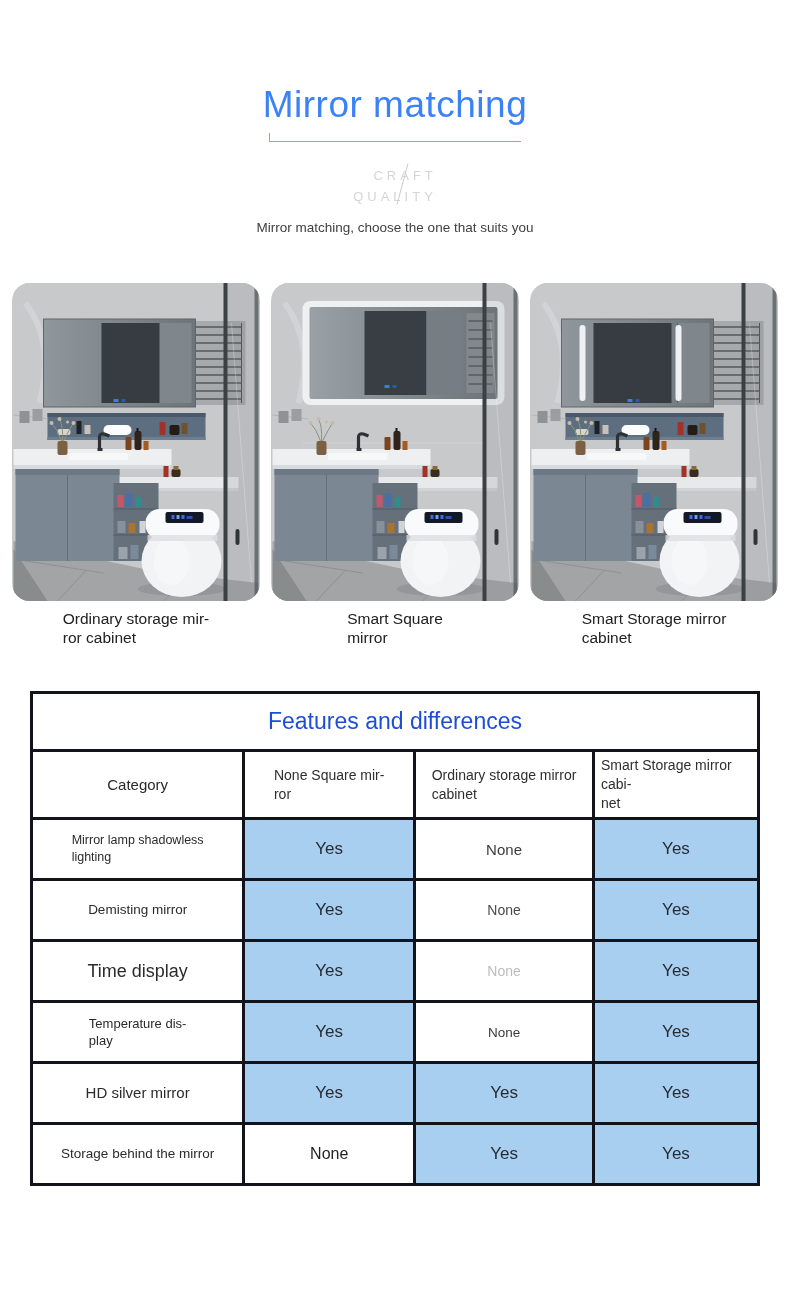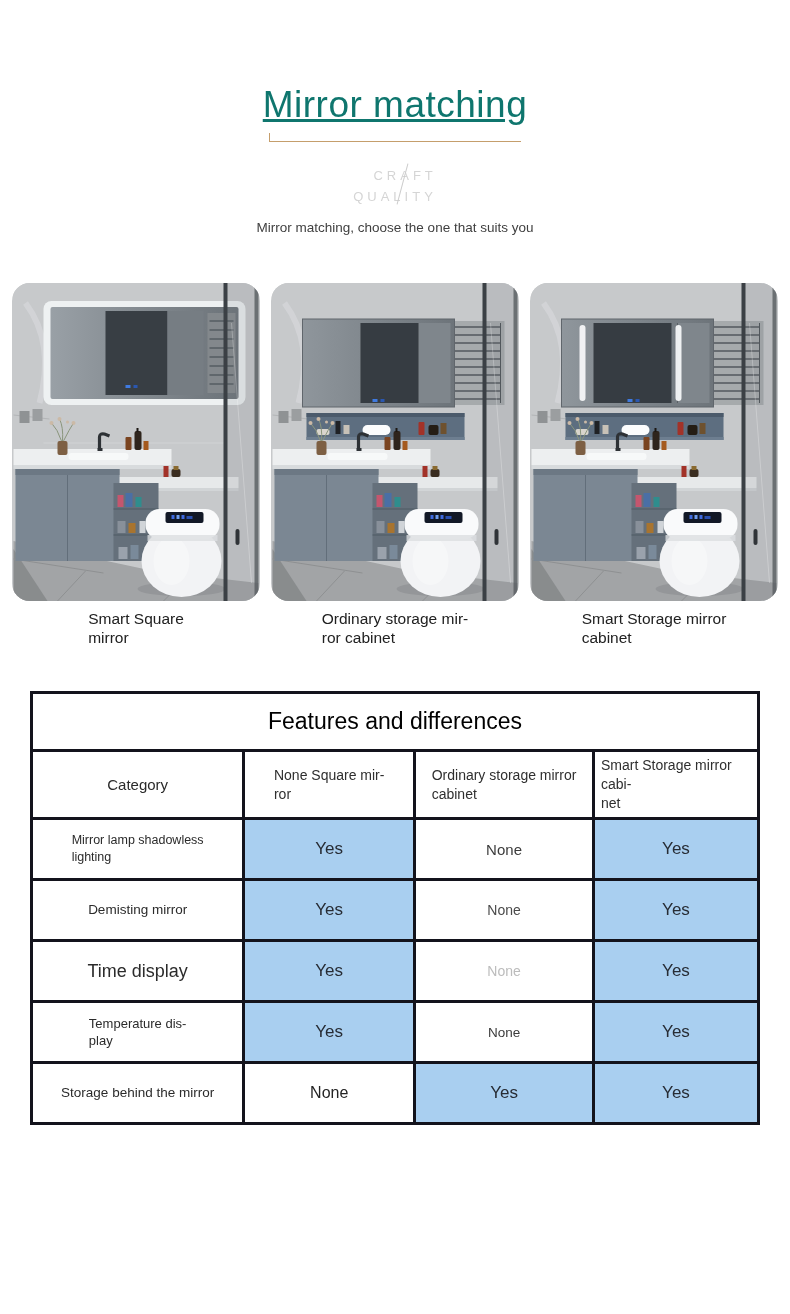--- a/index.html
+++ b/index.html
@@ -2,41 +2,41 @@
 <html><head>
 <meta charset="utf-8">
 <style>
   * { box-sizing: border-box; }
   html,body { margin:0; padding:0; background:#ffffff; }
   body { font-family:"Liberation Sans", sans-serif; color:#1d1d1d; }
   .page { width:790px; min-height:1314px; margin:0 auto; background:#fff; overflow:hidden; }
 
   
   .hero { text-align:center; padding-top:84px; }
-  .hero-title { font-size:37px; font-weight:400; margin:0; color:#0f766e; letter-spacing:.5px;text-decoration:underline; }
+  .hero-title { font-size:37px; font-weight:400; margin:0; color:#3b82f6; letter-spacing:.5px; }
   .title-underline { width:252px; height:9px; margin:7px auto 0; border-left:1px solid #c59e6c; border-bottom:1px solid #c59e6c; }
   .hero-subtitle { font-size:34px; font-weight:400; margin:17px 0 0; color:#1b1b1b; }
   .watermark { position:relative; display:inline-block; margin-top:24px; font-size:13px; letter-spacing:4px; color:#d5d5d5; line-height:1.6;text-align:right; }
   .watermark span { display:block; }
   .watermark-slash { position:absolute; left:49px; top:-3px; width:1px; height:42px; background:#cccccc; transform:rotate(15deg); }
   .tagline { margin:12px 0 0; font-size:13.5px; color:#404040; }
 
   
   .products { display:flex; gap:11px; padding:0 12px; margin-top:48px; }
   .product-card { flex:1; min-width:0; margin:0; }
   .photo { height:318px; border-radius:18px; overflow:hidden; background:#c7c9cb; }
   .photo svg { width:100%; height:100%; display:block; }
   .product-caption { margin-top:9px; text-align:center; }
   .product-caption span { display:inline-block; text-align:left; white-space:pre-line; font-size:15.5px; line-height:1.22; color:#212121; }
 
   
   .comparison { margin:44px auto 34px; width:730px; }
   table.features { width:100%; border-collapse:collapse; table-layout:fixed; }
   table.features td, table.features th { border:3px solid #13131c; text-align:center; vertical-align:middle; padding:4px 6px; font-weight:400; }
-  .t-title { height:58px; font-size:23px; color:#000000; }
+  .t-title { height:58px; font-size:23px; color:#1d4ed8; }
   .t-head { height:62px; font-size:14px; color:#2f2f2f; }
   .t-head .wrap, .cat .wrap { display:inline-block; text-align:left; white-space:pre-line; line-height:1.35; }
   .t-head-cat { font-size:15px; color:#2a2a2a; }
   tr.feature-row td, tr.feature-row th { height:61px; }
   .cat { color:#2b2b2b; }
   .c1 .wrap { font-size:12.5px; }
   .c2 .wrap { font-size:13.5px; }
   .c3 .wrap { font-size:18px; }
   .c4 .wrap { font-size:13px; }
   .c5 .wrap { font-size:15px; }
@@ -66,20 +66,141 @@
     </div>
     <p class="tagline">Mirror matching, choose the one that suits you</p>
   </header>
 
   <section class="products">
 
     <figure class="product-card">
       <div class="photo">
         <svg viewBox="0 0 245 318">
           <defs>
+            <linearGradient id="m2g" x1="0" y1="0" x2="1" y2="0">
+              <stop offset="0" stop-color="#8f969c"></stop>
+                <stop offset="1" stop-color="#6d747a"></stop>
+            </linearGradient>
+          </defs>
+          <rect width="245" height="318" fill="#c7c9cb"></rect>
+          <path d="M12 20 Q42 60 26 120" stroke="#d9dbdd" stroke-width="6" fill="none" opacity=".6"></path>
+          <path d="M60 180 Q90 200 70 240" stroke="#d2d4d6" stroke-width="5" fill="none" opacity=".5"></path>
+          <line x1="0" y1="132" x2="36" y2="136" stroke="#b3b5b7"></line>
+          <polygon points="0,318 245,318 245,300 140,288 0,258" fill="#a2a4a6"></polygon>
+          <polygon points="0,318 34,318 0,266" fill="#7f8183" opacity=".7"></polygon>
+          <path d="M0 276 L90 290 M44 318 L72 288 M150 318 L172 296" stroke="#8e9092" fill="none"></path>
+          <rect x="6" y="128" width="10" height="12" fill="#8f9294"></rect>
+          <rect x="19" y="126" width="10" height="12" fill="#9b9ea0"></rect>
+
+          <g>
+            <rect x="178" y="38" width="54" height="84" fill="#8b8f93" opacity=".55"></rect>
+            <path d="M182 44 H228 M182 52 H228 M182 60 H228 M182 68 H228 M182 76 H228 M182 84 H228 M182 92 H228 M182 100 H228 M182 108 H228 M182 116 H228" stroke="#53585d" stroke-width="1.5"></path>
+            <line x1="182" y1="40" x2="182" y2="120" stroke="#4b5055"></line>
+              <line x1="228" y1="40" x2="228" y2="120" stroke="#4b5055"></line>
+          </g>
+
+          <g>
+            <rect x="30" y="36" width="152" height="88" fill="url(#m2g)" stroke="#60666c"></rect>
+            <rect x="88" y="40" width="58" height="80" fill="#363c42"></rect>
+            <rect x="146" y="40" width="32" height="80" fill="#7f868c"></rect>
+            <line x1="88" y1="40" x2="88" y2="120" stroke="#5a6065"></line>
+            <line x1="146" y1="40" x2="146" y2="120" stroke="#5a6065"></line>
+            <rect x="100" y="116" width="5" height="3" fill="#3f7ae0"></rect>
+            <rect x="108" y="116" width="4" height="3" fill="#2a57b0"></rect>
+          </g>
+
+          <g>
+            <rect x="34" y="130" width="158" height="27" fill="#5d6e80"></rect>
+            <rect x="34" y="130" width="158" height="4" fill="#4b5a6b"></rect>
+            <rect x="34" y="154" width="158" height="3" fill="#6d7e90"></rect>
+            <rect x="90" y="142" width="28" height="10" rx="5" fill="#fbfcfd"></rect>
+            <rect x="44" y="146" width="13" height="6" rx="2" fill="#d9d5cd"></rect>
+            <rect x="63" y="138" width="5" height="13" fill="#1f2125"></rect>
+            <rect x="71" y="142" width="6" height="9" fill="#c7c1b7"></rect>
+            <rect x="146" y="139" width="6" height="13" rx="1" fill="#a23228"></rect>
+            <rect x="156" y="142" width="10" height="10" rx="2" fill="#241d15"></rect>
+            <rect x="168" y="140" width="6" height="11" fill="#6e512e"></rect>
+          </g>
+          <g>
+            <rect x="0" y="166" width="158" height="16" fill="#edeff0"></rect>
+            <rect x="0" y="182" width="158" height="4" fill="#d8dbdd"></rect>
+            <rect x="55" y="170" width="60" height="7" rx="3" fill="#f7f9fa" opacity=".9"></rect>
+            <rect x="100" y="194" width="125" height="11" fill="#e7e9ea"></rect>
+            <rect x="100" y="205" width="125" height="3" fill="#d2d5d7"></rect>
+          </g>
+          <g transform="translate(44,138)">
+            <path d="M4 20 Q0 8 -6 2 M5 20 Q6 6 2 -2 M6 20 Q12 8 16 2" stroke="#8a957c" fill="none"></path>
+            <circle cx="-6" cy="2" r="2" fill="#cbb9a6"></circle>
+              <circle cx="2" cy="-2" r="2" fill="#cbb9a6"></circle>
+            <circle cx="16" cy="2" r="2" fill="#cbb9a6"></circle>
+              <circle cx="10" cy="1" r="1.5" fill="#cbb9a6"></circle>
+            <rect x="0" y="20" width="10" height="14" rx="2" fill="#7d5f43"></rect>
+          </g>
+          <g transform="translate(84,148)">
+            <path d="M2 18 V6 Q2 2 7 3 L12 5" stroke="#2d3135" stroke-width="3.2" fill="none"></path>
+            <rect x="0" y="17" width="5" height="3" fill="#2d3135"></rect>
+          </g>
+          <g transform="translate(112,146)">
+            <rect x="0" y="8" width="6" height="13" rx="1" fill="#7a4420"></rect>
+            <rect x="9" y="2" width="7" height="19" rx="2" fill="#2e241c"></rect>
+            <rect x="11" y="-1" width="2" height="4" fill="#1c1712"></rect>
+            <rect x="18" y="12" width="5" height="9" fill="#a55a1e"></rect>
+          </g>
+          <g transform="translate(150,183)">
+            <rect x="0" y="0" width="5" height="11" fill="#a23228"></rect>
+            <rect x="8" y="3" width="9" height="8" rx="2" fill="#3a2d20"></rect>
+            <rect x="10" y="0" width="5" height="4" fill="#8a6a30"></rect>
+          </g>
+          <g>
+            <rect x="2" y="186" width="104" height="92" fill="#7b8793"></rect>
+            <rect x="2" y="186" width="104" height="6" fill="#6c7884"></rect>
+            <line x1="54" y1="192" x2="54" y2="278" stroke="#626e7a"></line>
+            <rect x="100" y="200" width="45" height="78" fill="#65707b"></rect>
+            <line x1="100" y1="226" x2="145" y2="226" stroke="#4f5a64"></line>
+            <line x1="100" y1="252" x2="145" y2="252" stroke="#4f5a64"></line>
+            <rect x="104" y="212" width="6" height="12" fill="#c4566e"></rect>
+              <rect x="112" y="210" width="7" height="14" fill="#4a6fa5"></rect>
+            <rect x="122" y="214" width="6" height="10" fill="#2f8d8d"></rect>
+              <rect x="104" y="238" width="8" height="12" fill="#88909a"></rect>
+            <rect x="115" y="240" width="7" height="10" fill="#a8742f"></rect>
+              <rect x="126" y="238" width="6" height="12" fill="#d0d4d8"></rect>
+            <rect x="105" y="264" width="9" height="12" fill="#9aa2ac"></rect>
+              <rect x="117" y="262" width="8" height="14" fill="#7a8a9a"></rect>
+          </g>
+          <g>
+            <ellipse cx="168" cy="306" rx="44" ry="7" fill="#898b8e" opacity=".55"></ellipse>
+            <ellipse cx="168" cy="278" rx="40" ry="36" fill="#f2f3f5"></ellipse>
+            <ellipse cx="158" cy="278" rx="18" ry="24" fill="#ffffff" opacity=".35"></ellipse>
+            <rect x="132" y="226" width="74" height="30" rx="14" fill="#f9fafb"></rect>
+            <rect x="134" y="252" width="70" height="6" fill="#dcdfe1" opacity=".8"></rect>
+            <rect x="152" y="229" width="38" height="11" rx="2" fill="#121826"></rect>
+            <rect x="158" y="232" width="3" height="4" fill="#3f6ae0"></rect>
+              <rect x="163" y="232" width="3" height="4" fill="#6f9df0"></rect>
+            <rect x="168" y="232" width="3" height="4" fill="#3f6ae0"></rect>
+              <rect x="173" y="233" width="6" height="3" fill="#2a4fb0"></rect>
+          </g>
+          <g>
+            <rect x="212" y="0" width="33" height="318" fill="#787d82" opacity=".16"></rect>
+            <rect x="210" y="0" width="4" height="318" fill="#3b4045"></rect>
+            <rect x="241" y="0" width="4" height="318" fill="#585c60" opacity=".8"></rect>
+            <rect x="222" y="246" width="4" height="16" rx="2" fill="#303438"></rect>
+            <line x1="218" y1="40" x2="238" y2="300" stroke="#ffffff" opacity=".25"></line>
+          </g>
+        </svg>
+      </div>
+      <figcaption class="product-caption">
+        <span>Ordinary storage mir-
+ror cabinet</span>
+      </figcaption>
+    </figure>
+
+    <figure class="product-card">
+      <div class="photo">
+        <svg viewBox="0 0 245 318">
+          <defs>
             <linearGradient id="m1g" x1="0" y1="0" x2="1" y2="0">
               <stop offset="0" stop-color="#99a0a6"></stop>
                 <stop offset="1" stop-color="#6b7278"></stop>
             </linearGradient>
           </defs>
           <rect width="245" height="318" fill="#c7c9cb"></rect>
           <path d="M12 20 Q42 60 26 120" stroke="#d9dbdd" stroke-width="6" fill="none" opacity=".6"></path>
           <path d="M60 180 Q90 200 70 240" stroke="#d2d4d6" stroke-width="5" fill="none" opacity=".5"></path>
           <line x1="0" y1="132" x2="36" y2="136" stroke="#b3b5b7"></line>
           <line x1="30" y1="160" x2="210" y2="160" stroke="#d4d6d8" opacity=".8"></line>
@@ -166,141 +287,20 @@
             <rect x="210" y="0" width="4" height="318" fill="#3b4045"></rect>
             <rect x="241" y="0" width="4" height="318" fill="#585c60" opacity=".8"></rect>
             <rect x="222" y="246" width="4" height="16" rx="2" fill="#303438"></rect>
             <line x1="218" y1="40" x2="238" y2="300" stroke="#ffffff" opacity=".25"></line>
           </g>
         </svg>
       </div>
       <figcaption class="product-caption">
         <span>Smart Square
 mirror</span>
-      </figcaption>
-    </figure>
-
-    <figure class="product-card">
-      <div class="photo">
-        <svg viewBox="0 0 245 318">
-          <defs>
-            <linearGradient id="m2g" x1="0" y1="0" x2="1" y2="0">
-              <stop offset="0" stop-color="#8f969c"></stop>
-                <stop offset="1" stop-color="#6d747a"></stop>
-            </linearGradient>
-          </defs>
-          <rect width="245" height="318" fill="#c7c9cb"></rect>
-          <path d="M12 20 Q42 60 26 120" stroke="#d9dbdd" stroke-width="6" fill="none" opacity=".6"></path>
-          <path d="M60 180 Q90 200 70 240" stroke="#d2d4d6" stroke-width="5" fill="none" opacity=".5"></path>
-          <line x1="0" y1="132" x2="36" y2="136" stroke="#b3b5b7"></line>
-          <polygon points="0,318 245,318 245,300 140,288 0,258" fill="#a2a4a6"></polygon>
-          <polygon points="0,318 34,318 0,266" fill="#7f8183" opacity=".7"></polygon>
-          <path d="M0 276 L90 290 M44 318 L72 288 M150 318 L172 296" stroke="#8e9092" fill="none"></path>
-          <rect x="6" y="128" width="10" height="12" fill="#8f9294"></rect>
-          <rect x="19" y="126" width="10" height="12" fill="#9b9ea0"></rect>
-
-          <g>
-            <rect x="178" y="38" width="54" height="84" fill="#8b8f93" opacity=".55"></rect>
-            <path d="M182 44 H228 M182 52 H228 M182 60 H228 M182 68 H228 M182 76 H228 M182 84 H228 M182 92 H228 M182 100 H228 M182 108 H228 M182 116 H228" stroke="#53585d" stroke-width="1.5"></path>
-            <line x1="182" y1="40" x2="182" y2="120" stroke="#4b5055"></line>
-              <line x1="228" y1="40" x2="228" y2="120" stroke="#4b5055"></line>
-          </g>
-
-          <g>
-            <rect x="30" y="36" width="152" height="88" fill="url(#m2g)" stroke="#60666c"></rect>
-            <rect x="88" y="40" width="58" height="80" fill="#363c42"></rect>
-            <rect x="146" y="40" width="32" height="80" fill="#7f868c"></rect>
-            <line x1="88" y1="40" x2="88" y2="120" stroke="#5a6065"></line>
-            <line x1="146" y1="40" x2="146" y2="120" stroke="#5a6065"></line>
-            <rect x="100" y="116" width="5" height="3" fill="#3f7ae0"></rect>
-            <rect x="108" y="116" width="4" height="3" fill="#2a57b0"></rect>
-          </g>
-
-          <g>
-            <rect x="34" y="130" width="158" height="27" fill="#5d6e80"></rect>
-            <rect x="34" y="130" width="158" height="4" fill="#4b5a6b"></rect>
-            <rect x="34" y="154" width="158" height="3" fill="#6d7e90"></rect>
-            <rect x="90" y="142" width="28" height="10" rx="5" fill="#fbfcfd"></rect>
-            <rect x="44" y="146" width="13" height="6" rx="2" fill="#d9d5cd"></rect>
-            <rect x="63" y="138" width="5" height="13" fill="#1f2125"></rect>
-            <rect x="71" y="142" width="6" height="9" fill="#c7c1b7"></rect>
-            <rect x="146" y="139" width="6" height="13" rx="1" fill="#a23228"></rect>
-            <rect x="156" y="142" width="10" height="10" rx="2" fill="#241d15"></rect>
-            <rect x="168" y="140" width="6" height="11" fill="#6e512e"></rect>
-          </g>
-          <g>
-            <rect x="0" y="166" width="158" height="16" fill="#edeff0"></rect>
-            <rect x="0" y="182" width="158" height="4" fill="#d8dbdd"></rect>
-            <rect x="55" y="170" width="60" height="7" rx="3" fill="#f7f9fa" opacity=".9"></rect>
-            <rect x="100" y="194" width="125" height="11" fill="#e7e9ea"></rect>
-            <rect x="100" y="205" width="125" height="3" fill="#d2d5d7"></rect>
-          </g>
-          <g transform="translate(44,138)">
-            <path d="M4 20 Q0 8 -6 2 M5 20 Q6 6 2 -2 M6 20 Q12 8 16 2" stroke="#8a957c" fill="none"></path>
-            <circle cx="-6" cy="2" r="2" fill="#cbb9a6"></circle>
-              <circle cx="2" cy="-2" r="2" fill="#cbb9a6"></circle>
-            <circle cx="16" cy="2" r="2" fill="#cbb9a6"></circle>
-              <circle cx="10" cy="1" r="1.5" fill="#cbb9a6"></circle>
-            <rect x="0" y="20" width="10" height="14" rx="2" fill="#7d5f43"></rect>
-          </g>
-          <g transform="translate(84,148)">
-            <path d="M2 18 V6 Q2 2 7 3 L12 5" stroke="#2d3135" stroke-width="3.2" fill="none"></path>
-            <rect x="0" y="17" width="5" height="3" fill="#2d3135"></rect>
-          </g>
-          <g transform="translate(112,146)">
-            <rect x="0" y="8" width="6" height="13" rx="1" fill="#7a4420"></rect>
-            <rect x="9" y="2" width="7" height="19" rx="2" fill="#2e241c"></rect>
-            <rect x="11" y="-1" width="2" height="4" fill="#1c1712"></rect>
-            <rect x="18" y="12" width="5" height="9" fill="#a55a1e"></rect>
-          </g>
-          <g transform="translate(150,183)">
-            <rect x="0" y="0" width="5" height="11" fill="#a23228"></rect>
-            <rect x="8" y="3" width="9" height="8" rx="2" fill="#3a2d20"></rect>
-            <rect x="10" y="0" width="5" height="4" fill="#8a6a30"></rect>
-          </g>
-          <g>
-            <rect x="2" y="186" width="104" height="92" fill="#7b8793"></rect>
-            <rect x="2" y="186" width="104" height="6" fill="#6c7884"></rect>
-            <line x1="54" y1="192" x2="54" y2="278" stroke="#626e7a"></line>
-            <rect x="100" y="200" width="45" height="78" fill="#65707b"></rect>
-            <line x1="100" y1="226" x2="145" y2="226" stroke="#4f5a64"></line>
-            <line x1="100" y1="252" x2="145" y2="252" stroke="#4f5a64"></line>
-            <rect x="104" y="212" width="6" height="12" fill="#c4566e"></rect>
-              <rect x="112" y="210" width="7" height="14" fill="#4a6fa5"></rect>
-            <rect x="122" y="214" width="6" height="10" fill="#2f8d8d"></rect>
-              <rect x="104" y="238" width="8" height="12" fill="#88909a"></rect>
-            <rect x="115" y="240" width="7" height="10" fill="#a8742f"></rect>
-              <rect x="126" y="238" width="6" height="12" fill="#d0d4d8"></rect>
-            <rect x="105" y="264" width="9" height="12" fill="#9aa2ac"></rect>
-              <rect x="117" y="262" width="8" height="14" fill="#7a8a9a"></rect>
-          </g>
-          <g>
-            <ellipse cx="168" cy="306" rx="44" ry="7" fill="#898b8e" opacity=".55"></ellipse>
-            <ellipse cx="168" cy="278" rx="40" ry="36" fill="#f2f3f5"></ellipse>
-            <ellipse cx="158" cy="278" rx="18" ry="24" fill="#ffffff" opacity=".35"></ellipse>
-            <rect x="132" y="226" width="74" height="30" rx="14" fill="#f9fafb"></rect>
-            <rect x="134" y="252" width="70" height="6" fill="#dcdfe1" opacity=".8"></rect>
-            <rect x="152" y="229" width="38" height="11" rx="2" fill="#121826"></rect>
-            <rect x="158" y="232" width="3" height="4" fill="#3f6ae0"></rect>
-              <rect x="163" y="232" width="3" height="4" fill="#6f9df0"></rect>
-            <rect x="168" y="232" width="3" height="4" fill="#3f6ae0"></rect>
-              <rect x="173" y="233" width="6" height="3" fill="#2a4fb0"></rect>
-          </g>
-          <g>
-            <rect x="212" y="0" width="33" height="318" fill="#787d82" opacity=".16"></rect>
-            <rect x="210" y="0" width="4" height="318" fill="#3b4045"></rect>
-            <rect x="241" y="0" width="4" height="318" fill="#585c60" opacity=".8"></rect>
-            <rect x="222" y="246" width="4" height="16" rx="2" fill="#303438"></rect>
-            <line x1="218" y1="40" x2="238" y2="300" stroke="#ffffff" opacity=".25"></line>
-          </g>
-        </svg>
-      </div>
-      <figcaption class="product-caption">
-        <span>Ordinary storage mir-
-ror cabinet</span>
       </figcaption>
     </figure>
 
     <figure class="product-card">
       <div class="photo">
         <svg viewBox="0 0 245 318">
           <defs>
             <linearGradient id="m3g" x1="0" y1="0" x2="1" y2="0">
               <stop offset="0" stop-color="#8f969c"></stop>
                 <stop offset="1" stop-color="#6d747a"></stop>
@@ -458,20 +458,26 @@
           <td class="v-yes">Yes</td>
         </tr>
         <tr class="feature-row">
           <th class="cat c4"><span class="wrap">Temperature dis-
 play</span></th>
           <td class="v-yes">Yes</td>
           <td class="v-none n4">None</td>
           <td class="v-yes">Yes</td>
         </tr>
         <tr class="feature-row">
+          <th class="cat c5"><span class="wrap">HD silver mirror</span></th>
+          <td class="v-yes">Yes</td>
+          <td class="v-yes">Yes</td>
+          <td class="v-yes">Yes</td>
+        </tr>
+        <tr class="feature-row">
           <th class="cat c6"><span class="wrap">Storage behind the mirror</span></th>
           <td class="v-none n6">None</td>
           <td class="v-yes">Yes</td>
           <td class="v-yes">Yes</td>
         </tr>
       </tbody>
     </table>
   </section>
 
 </div>

